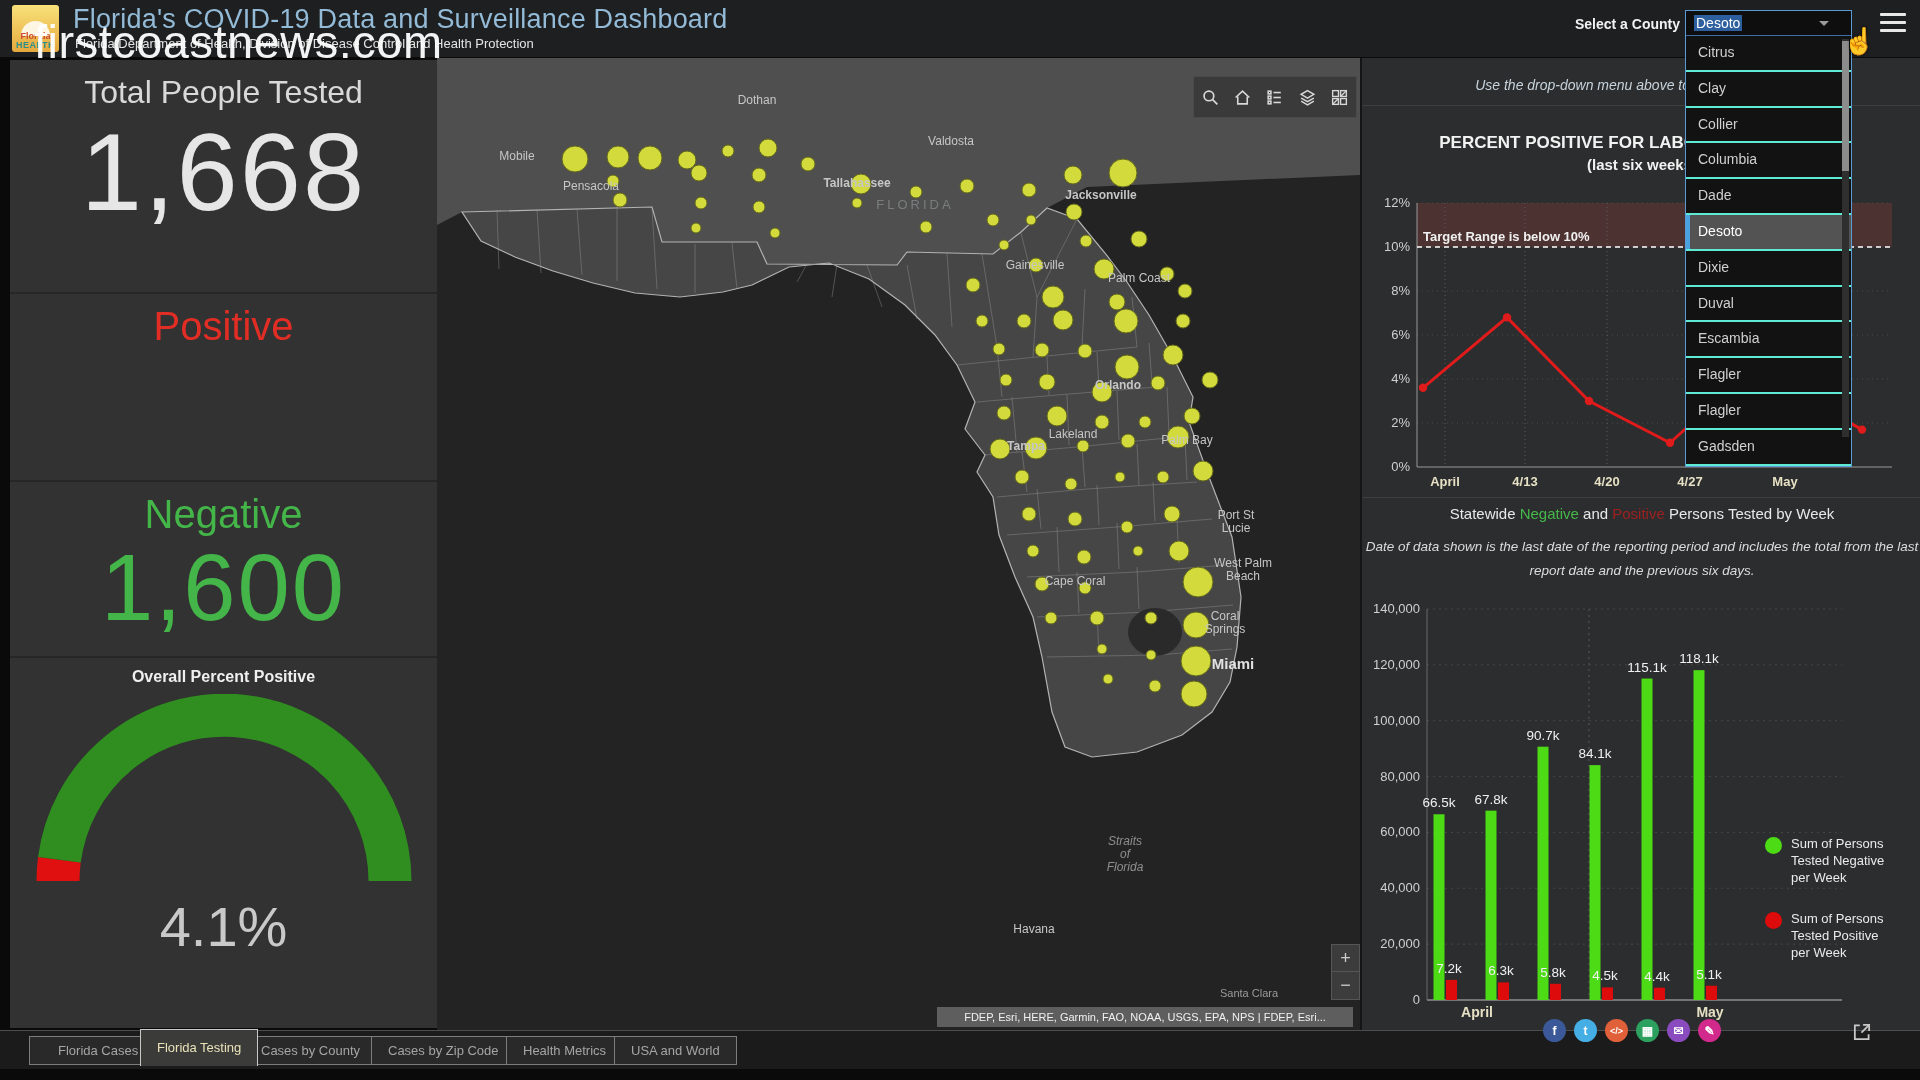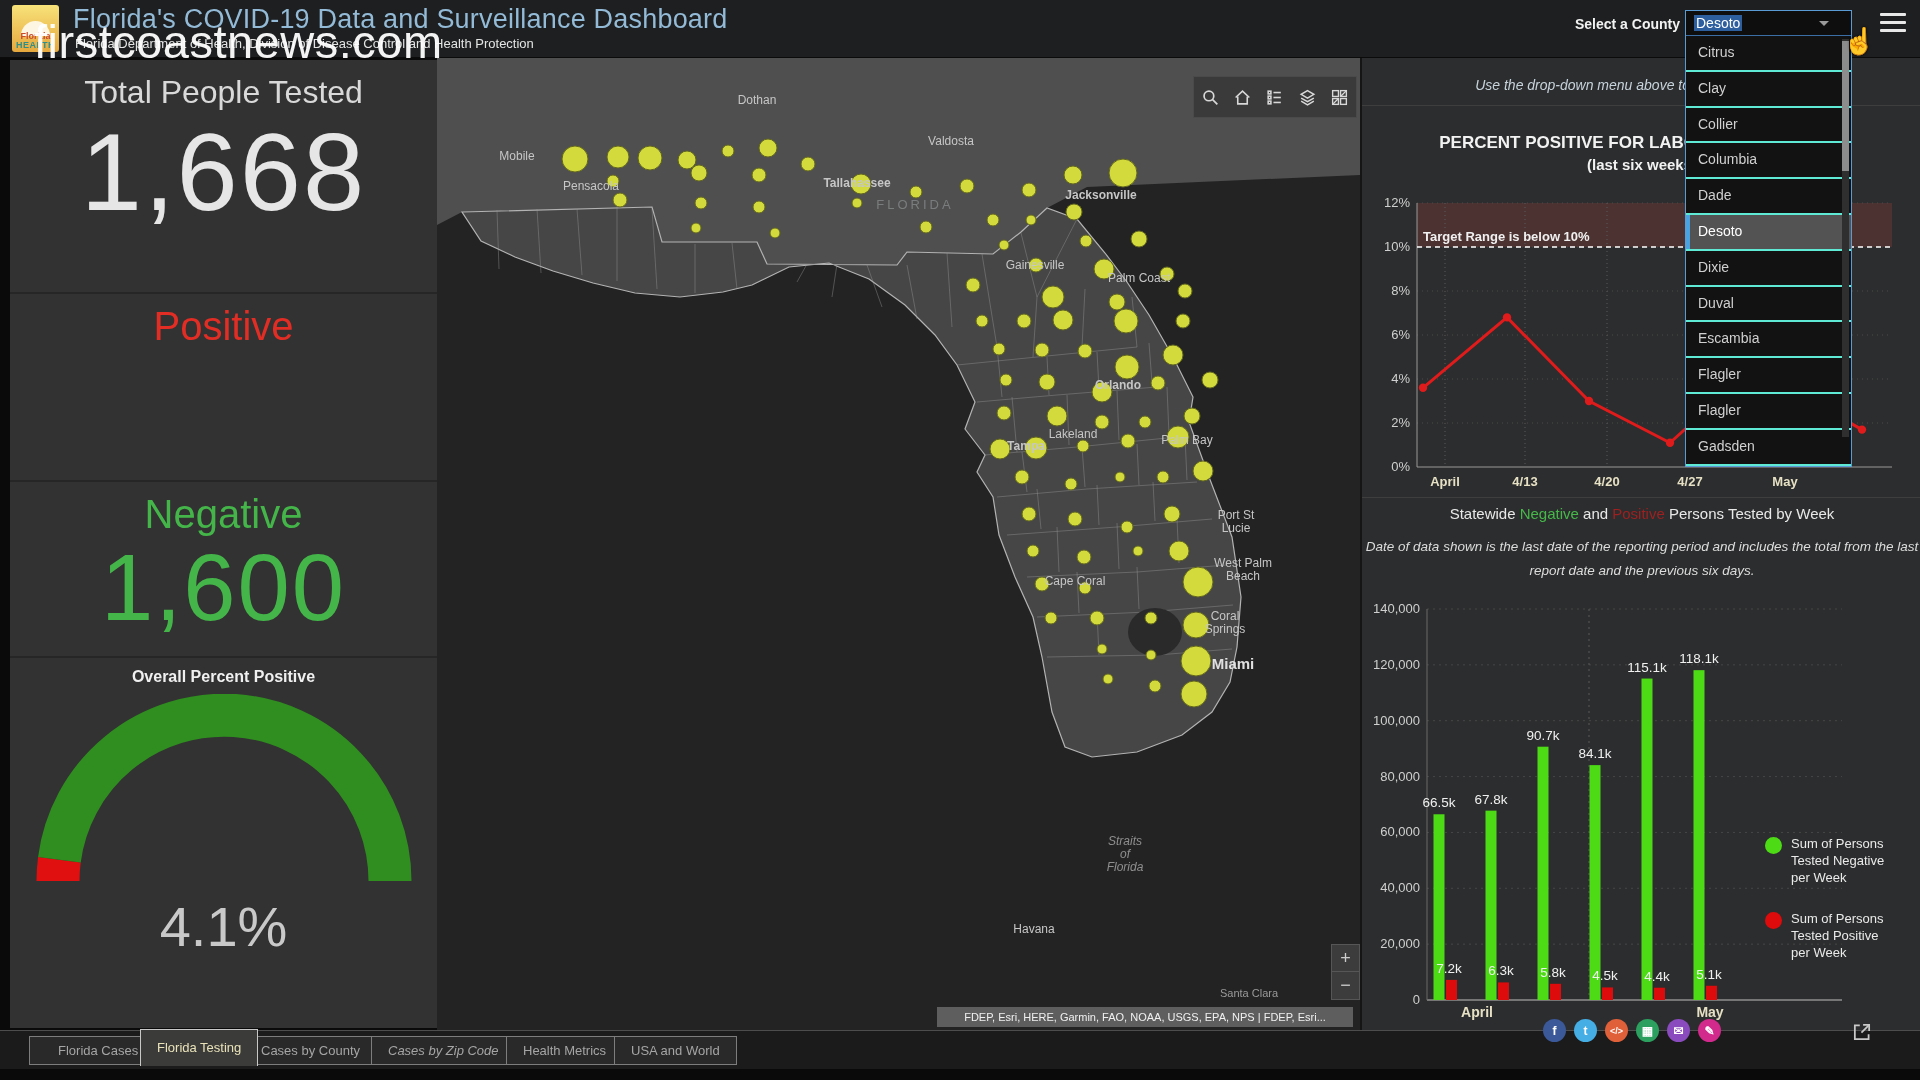--- a/index.html
+++ b/index.html
@@ -441,21 +441,21 @@
     <div id="dd-scroll">
         <div id="dd-thumb"></div>
       </div>
   </div>
   <div id="cursor-hand" class="abs">☝</div>
 
   <div id="tabbar" class="abs">
       <div class="tab" style="left: 29px; padding-left: 28px;">Florida Cases</div>
       <div class="tab active" style="left: 140px;">Florida Testing</div>
       <div class="tab" style="left: 244px;">Cases by County</div>
-      <div class="tab" style="left: 371px; font-style: italic;">Cases by Zip Code</div>
+      <div class="tab" style="left: 371px;">Cases by Zip Code</div>
       <div class="tab" style="left: 506px;">Health Metrics</div>
       <div class="tab" style="left: 614px;">USA and World</div>
     </div>
 
   <div id="social" class="abs">
       <div class="soc" style="background: rgb(59, 89, 152);">f</div>
       <div class="soc" style="background: rgb(69, 174, 229);">t</div>
       <div class="soc" style="background: rgb(224, 96, 58); font-size: 9px;">&lt;/&gt;</div>
       <div class="soc" style="background: rgb(43, 160, 95);">▦</div>
       <div class="soc" style="background: rgb(138, 75, 191);">✉</div>

